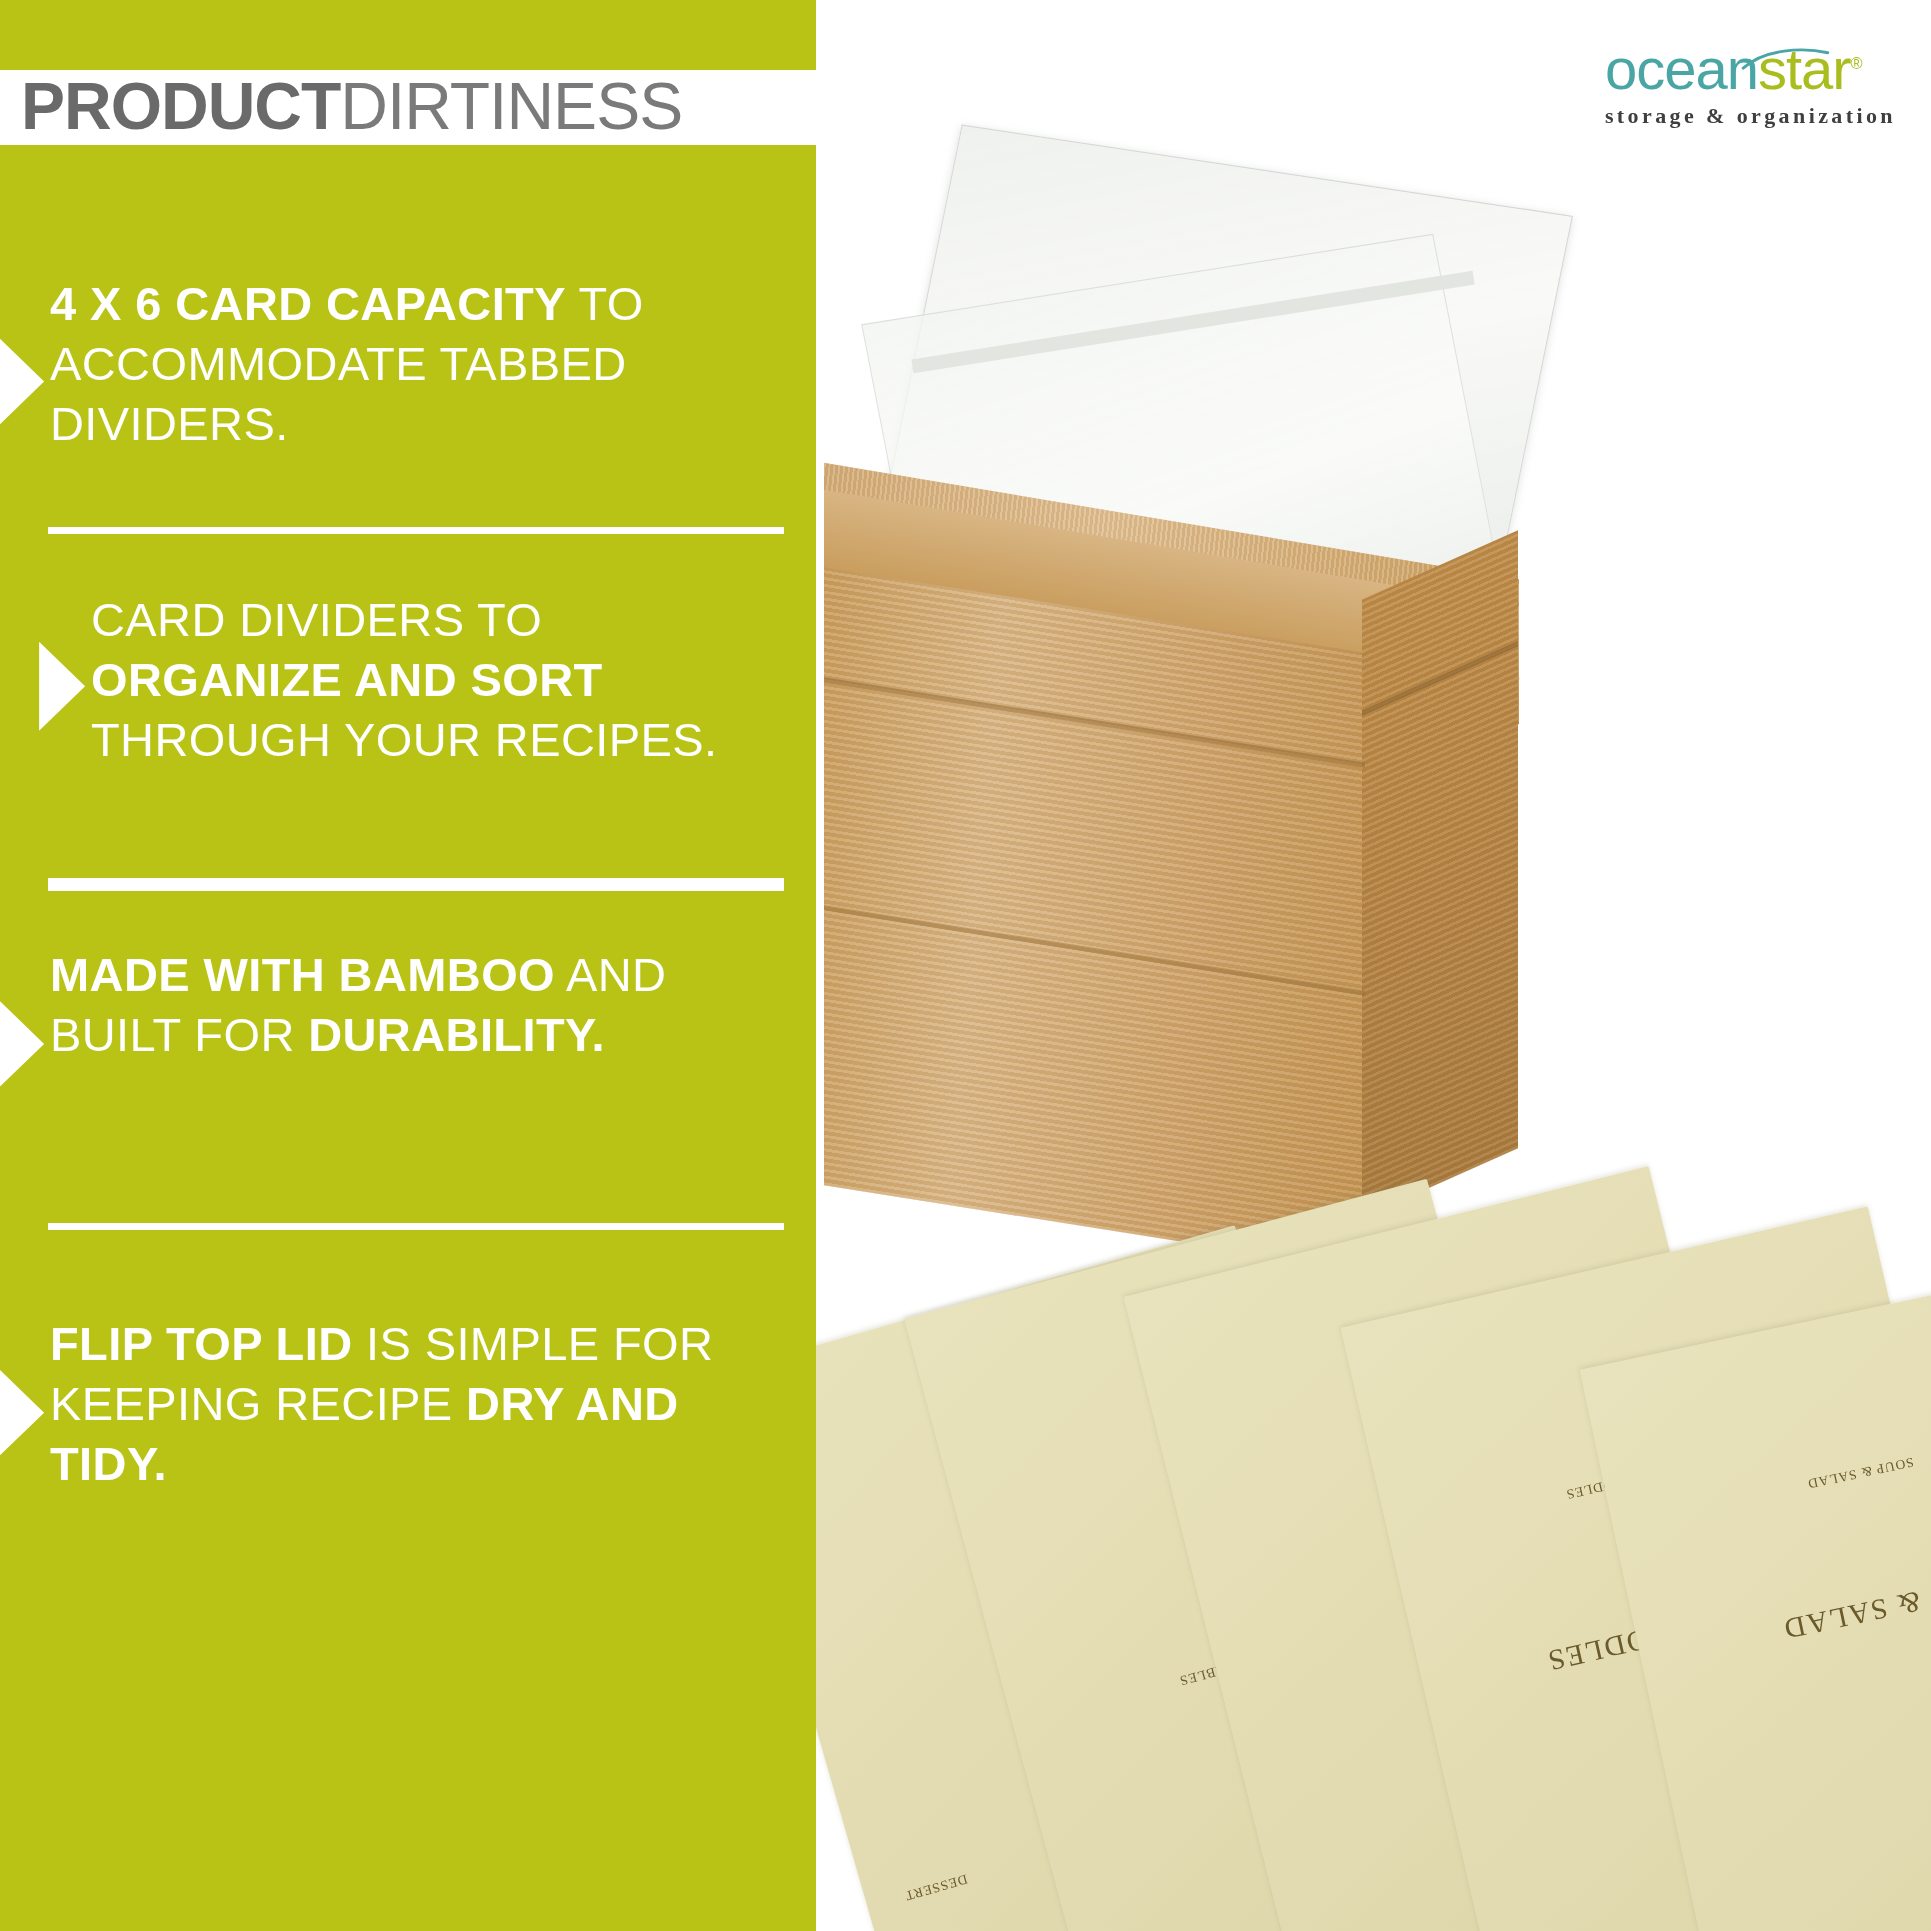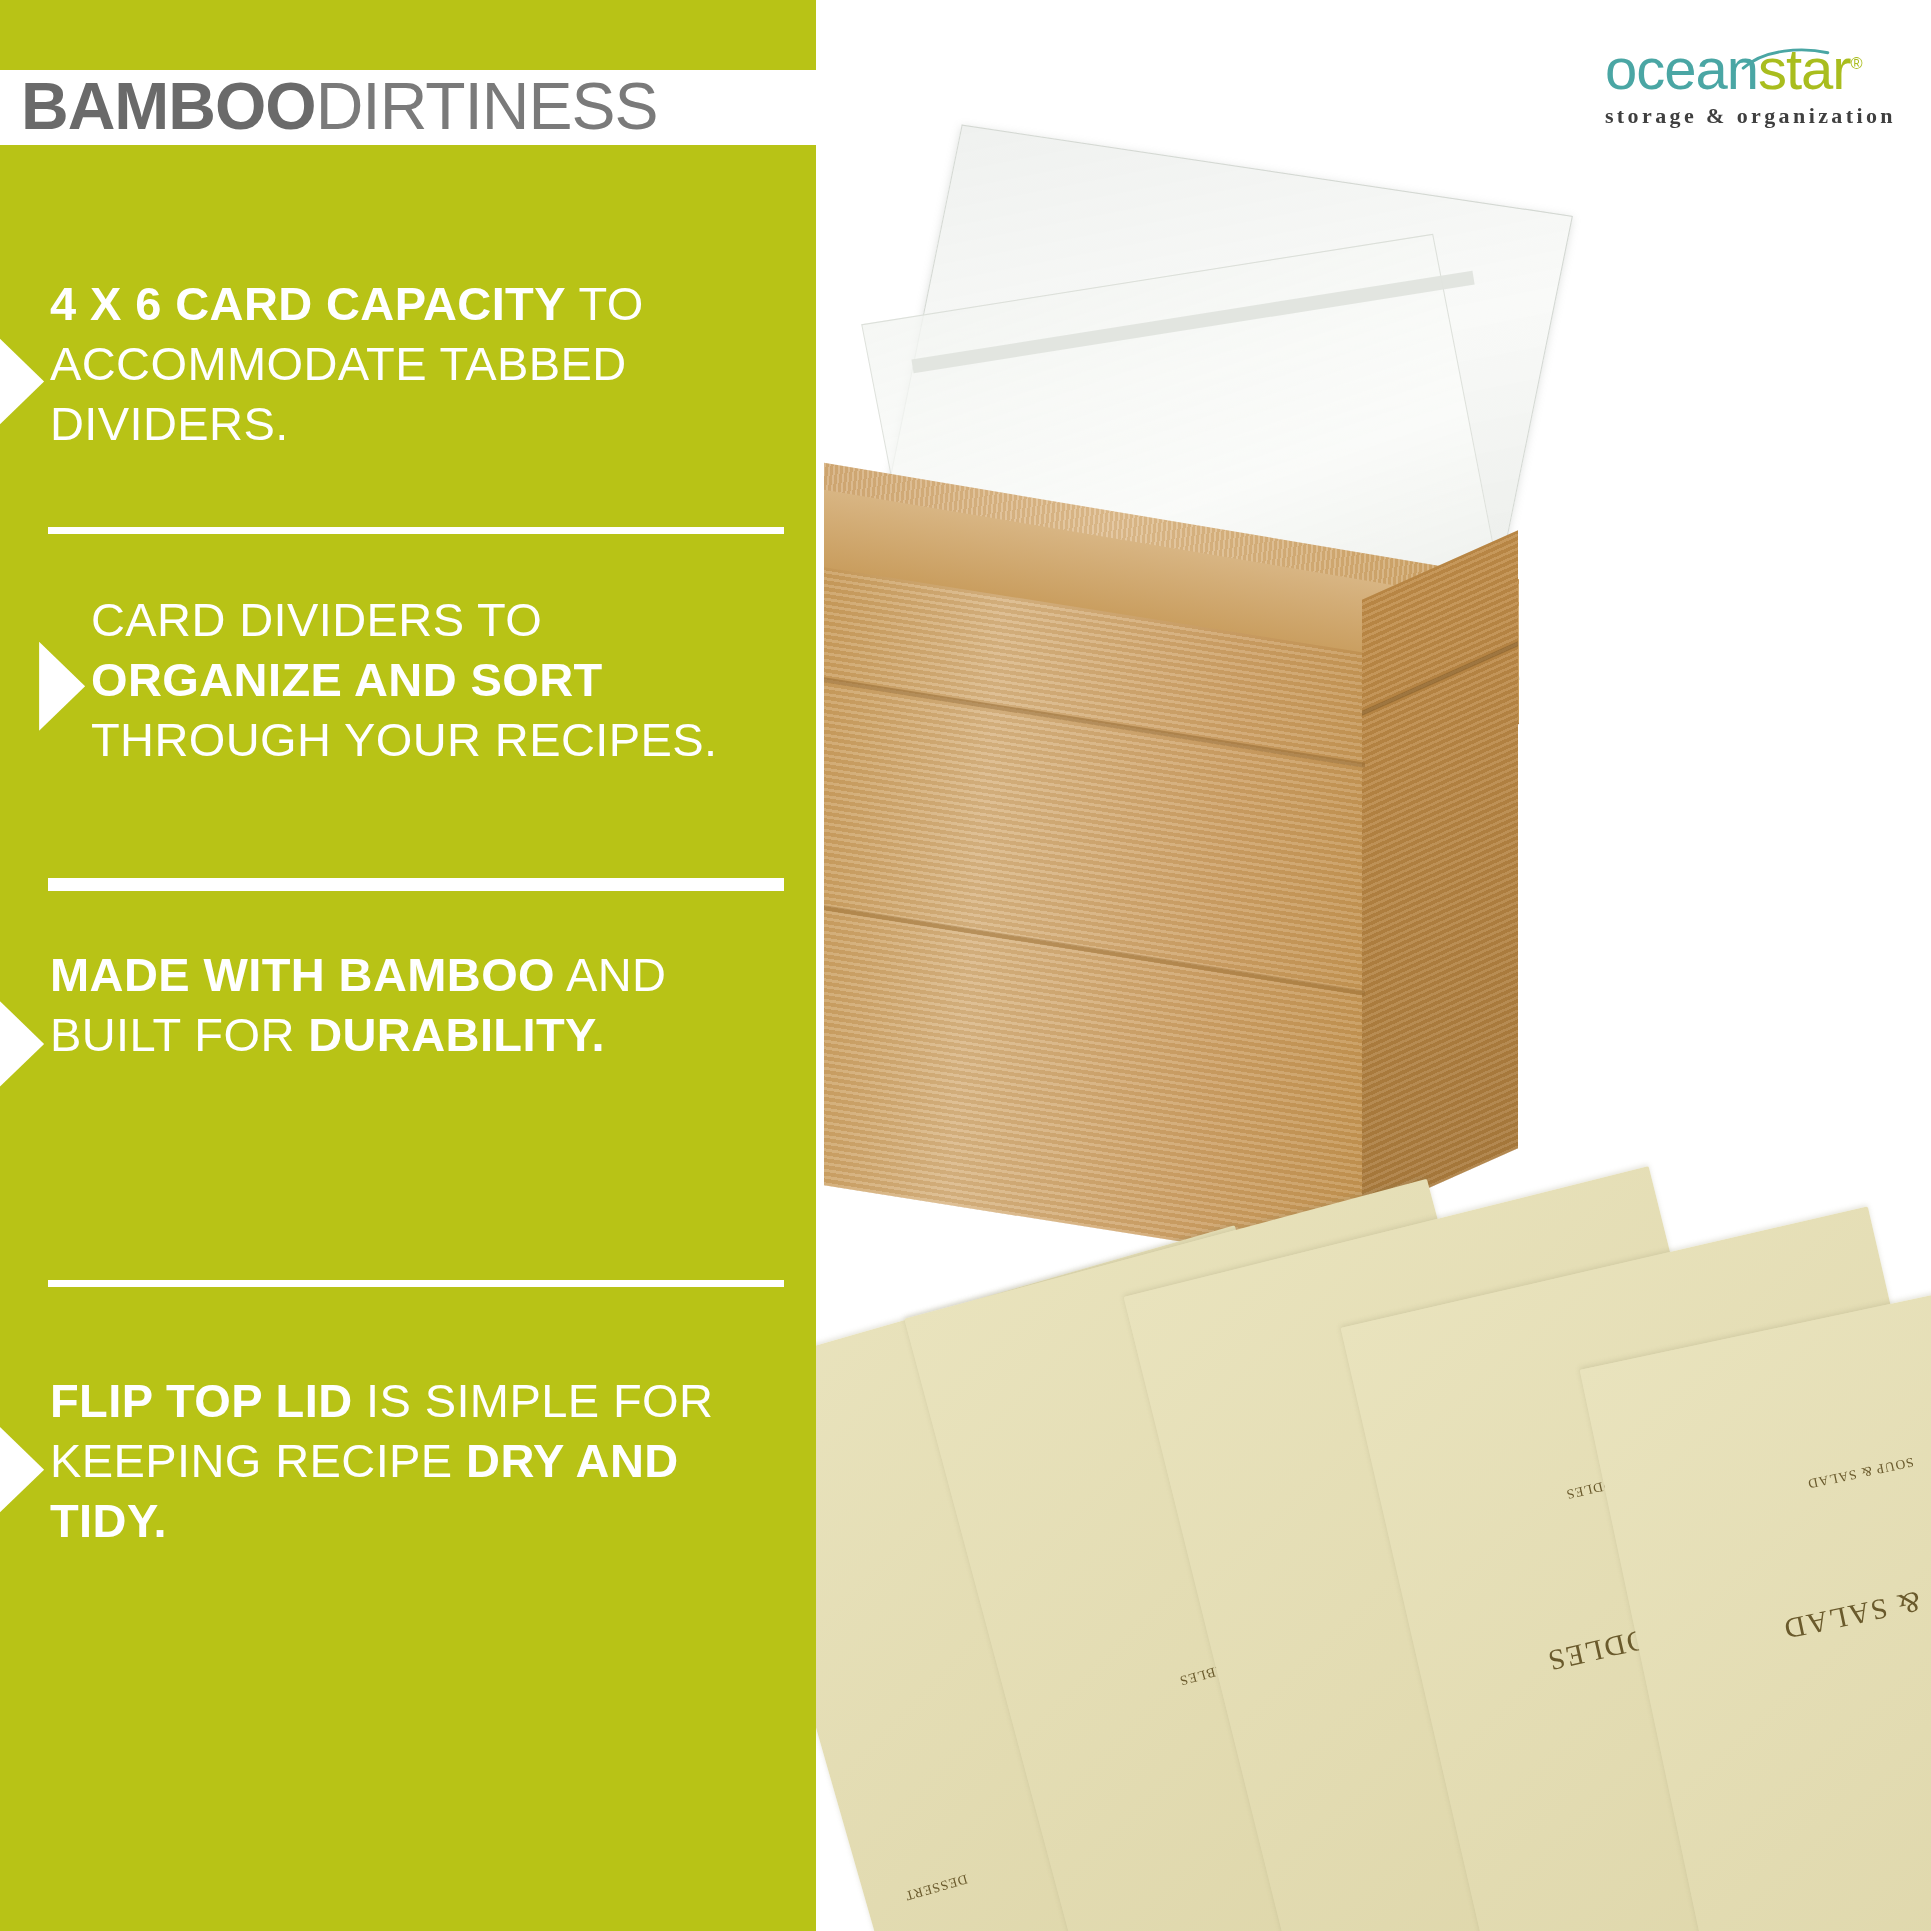--- a/index.html
+++ b/index.html
@@ -122,21 +122,21 @@
   .card-main { font-size:29px; letter-spacing:1.9px; }
 </style>
 </head>
 <body>
 
 <div id="page">
 
   <div class="green-panel"></div>
 
   <div class="title-band"></div>
-  <div class="title-text"><span class="title-strong">BAMBOO</span><span class="title-light">DIRTINESS</span></div>
+  <div class="title-text"><span class="title-strong">PRODUCT</span><span class="title-light">DIRTINESS</span></div>
 
   <div class="logo">
     <div class="logo-word"><span class="logo-ocean">ocean</span><span class="logo-star">star</span><span class="logo-reg">®</span>
       <svg class="logo-swoosh" viewBox="0 0 92 26">
         <path d="M2 22 C24 2, 64 0, 90 6" stroke="#4aa6a4" stroke-width="3" fill="none" stroke-linecap="round"></path>
       </svg>
     </div>
     <div class="logo-tag">storage &amp; organization</div>
   </div>
 
@@ -152,21 +152,21 @@
     <div class="feature" style="height:344px;padding-top:56px;margin-left:41px;">
       <div class="arrow" style="top:108px;"></div>
       <div class="feature-text"><span>CARD DIVIDERS TO </span><b>ORGANIZE AND SORT</b><span> THROUGH YOUR RECIPES.</span></div>
     </div>
 
     <div class="divider"></div>
 
 
     <div class="divider"></div>
 
-    <div class="feature" style="height:389px;padding-top:54px;">
+    <div class="feature" style="height:332px;padding-top:54px;">
       <div class="arrow" style="top:108px;"></div>
       <div class="feature-text"><b>MADE WITH BAMBOO</b><span> AND BUILT FOR </span><b>DURABILITY.</b></div>
     </div>
 
     <div class="divider"></div>
 
     <div class="feature" style="height:290px;padding-top:54px;margin-top:30px;">
       <div class="arrow" style="top:108px;"></div>
       <div class="feature-text"><b>FLIP TOP LID</b><span> IS SIMPLE FOR KEEPING RECIPE </span><b>DRY AND TIDY.</b></div>
     </div>

